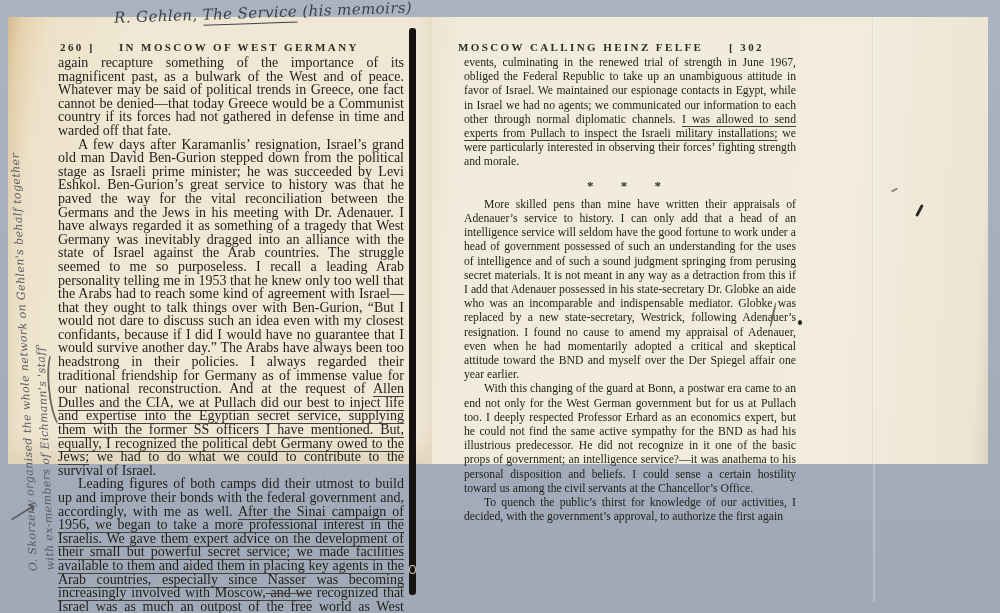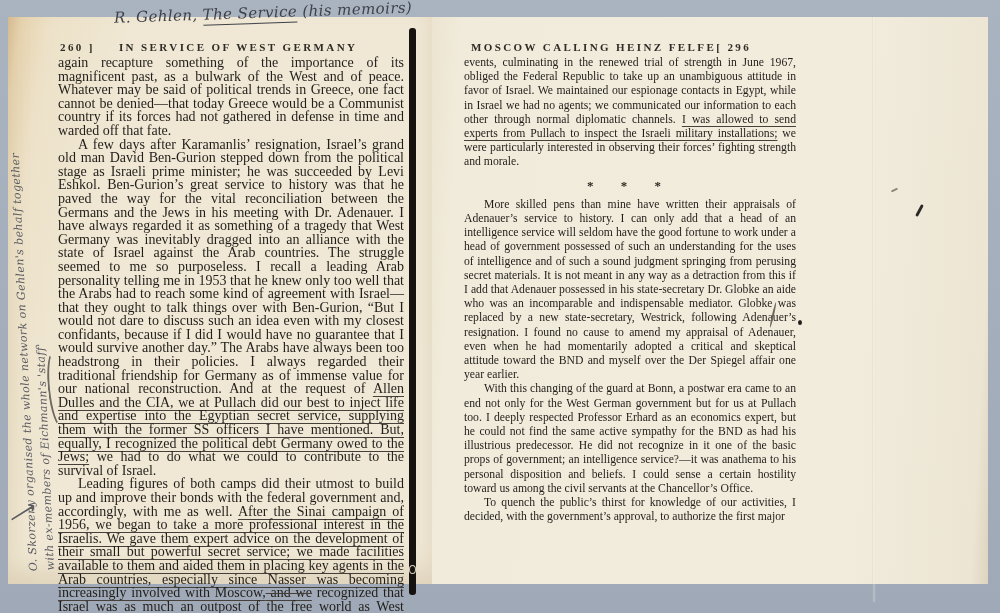--- a/index.html
+++ b/index.html
@@ -1,29 +1,29 @@
 <!DOCTYPE html>
 <html><head>
 <meta charset="utf-8">
 <style>
   html,body{margin:0;padding:0;}
   body{background:#a6b0bd;font-family:"Liberation Serif",serif;}
   .scan{position:relative;width:1000px;height:613px;background:linear-gradient(#aab4c1,#9fa9b7);overflow:hidden;}
 
-  .page{position:absolute;top:17px;height:567px;}
+  .page{position:absolute;top:17px;height:447px;}
   .page-left{left:8px;width:424px;
     background:linear-gradient(100deg,#dcc197 0px,#e7d4b0 14px,#ede2c9 45px,#f0e8d5 130px,#f0e8d6 100%);
     box-shadow:inset 0 -14px 22px rgba(150,120,70,0.18);}
   .page-right{left:432px;width:556px;
     background:linear-gradient(93deg,#ece4d0 0px,#f1ebdb 30px,#f2ecdd 75%,#ece5d3 97%,#ddd4bf 100%);}
 
   .runhead{position:absolute;top:24px;display:flex;align-items:baseline;
     font-size:11px;font-weight:bold;letter-spacing:2.4px;color:#2f2c26;white-space:nowrap;}
   .runhead-left{left:52px;gap:24px;}
-  .runhead-right{left:26px;width:332px;justify-content:center;padding-right:26px;box-sizing:border-box;}
+  .runhead-right{left:26px;width:332px;justify-content:space-between;padding-right:26px;box-sizing:border-box;}
 
   .pagebody{position:absolute;top:39px;color:#211e1a;text-align:justify;}
   .pagebody-left{left:50px;width:346px;font-size:14px;line-height:13.6px;}
   .pagebody-right{left:32px;width:332px;font-size:11.7px;line-height:14.2px;}
   .pagebody p{margin:0;}
   .pagebody p.indent{text-indent:20px;}
   .u{text-decoration-line:underline;text-decoration-color:#45403a;text-decoration-thickness:1.3px;text-underline-offset:2.6px;}
   .s{text-decoration-line:underline line-through;text-decoration-color:#45403a;text-decoration-thickness:1.3px;}
   .i{}
   .sec-break{text-align:center;letter-spacing:12px;font-size:13px;margin:9px 0 5px;font-weight:bold;color:#2a2722;}
@@ -52,40 +52,40 @@
   .mark-d{position:absolute;left:891px;top:189px;width:7px;height:2px;background:#8d8679;transform:rotate(-25deg);border-radius:2px;}
 </style>
 </head>
 <body>
 
 <div class="scan">
 
   <div class="page page-left">
     <div class="runhead runhead-left">
       <span>260 ]</span>
-      <span>IN SERVICE OF WEST GERMANY</span>
+      <span>IN MOSCOW OF WEST GERMANY</span>
     </div>
     <div class="pagebody pagebody-left" id="left-body">
         <p><span>again recapture something of the importance of its magnificent past, as a bulwark of the West and of peace. Whatever may be said of political trends in Greece, one fact cannot be denied—that today Greece would be a Communist country if its forces had not gathered in defense in time and warded off that fate.</span></p>
         <p class="indent"><span>A few days after Karamanlis’ resignation, Israel’s grand old man David Ben-Gurion stepped down from the political stage as Israeli prime minister; he was succeeded by Levi Eshkol. Ben-Gurion’s great service to history was that he paved the way for the vital reconciliation between the Germans and the Jews in his meeting with Dr. Adenauer. I have always regarded it as something of a tragedy that West Germany was inevitably dragged into an alliance with the state of Israel against the Arab countries. The struggle seemed to me so purposeless. I recall a leading Arab personality telling me in 1953 that he knew only too well that the Arabs had to reach some kind of agreement with Israel—that they ought to talk things over with Ben-Gurion, “But I would not dare to discuss such an idea even with my closest confidants, because if I did I would have no guarantee that I would survive another day.” The Arabs have always been too headstrong in their policies. I always regarded their traditional friendship for Germany as of immense value for our national reconstruction. And at the request of </span><span class="u">Allen Dulles and the CIA, we at Pullach did our best to inject life and expertise into the Egyptian secret service, supplying them with the former SS officers I have mentioned. But, equally, I recognized the political debt Germany owed to the Jews;</span><span> we had to do what we could to contribute to the survival of Israel.</span></p>
         <p class="indent"><span>Leading figures of both camps did their utmost to build up and improve their bonds with the federal government and, accordingly, with me as well. </span><span class="u">After the Sinai campaign of 1956, we began to take a more professional interest in the Israelis. We gave them expert advice on the development of their small but powerful secret service; we made facilities available to them and aided them in placing key agents in the Arab countries, especially since Nasser was becoming increasingly involved with Moscow,</span><span class="u s"> and we</span><span> recognized that Israel was as much an outpost of the free world as West Berlin. In the end, the concatenation of political and military</span></p>
       </div>
   </div>
 
   <div class="page page-right">
     <div class="runhead runhead-right">
       <span>MOSCOW CALLING HEINZ FELFE</span>
-      <span>[ 296</span>
+      <span>[ 302</span>
     </div>
     <div class="pagebody pagebody-right" id="right-body">
         <p><span>events, culminating in the renewed trial of strength in June 1967, obliged the Federal Republic to take up an unambiguous attitude in favor of Israel. We maintained our espionage contacts in Egypt, while in Israel we had no agents; we communicated our information to each other through normal diplomatic channels. </span><span class="u">I was allowed to send experts from Pullach to inspect the Israeli military installations;</span><span> we were particularly interested in observing their forces’ fighting strength and morale.</span></p>
         <div class="sec-break">* * *</div>
         <p class="indent"><span>More skilled pens than mine have written their appraisals of Adenauer’s service to history. I can only add that a head of an intelligence service will seldom have the good fortune to work under a head of government possessed of such an understanding for the uses of intelligence and of such a sound judgment springing from perusing secret materials. It is not meant in any way as a detraction from this if I add that Adenauer possessed in his state-secretary Dr. Globke an aide who was an incomparable and indispensable mediator. Globke was replaced by a new state-secretary, Westrick, following Adenauer’s resignation. I found no cause to amend my appraisal of Adenauer, even when he had momentarily adopted a critical and skeptical attitude toward the BND and myself over the </span><span class="i">Der Spiegel</span><span> affair one year earlier.</span></p>
         <p class="indent"><span>With this changing of the guard at Bonn, a postwar era came to an end not only for the West German government but for us at Pullach too. I deeply respected Professor Erhard as an economics expert, but he could not find the same active sympathy for the BND as had his illustrious predecessor. He did not recognize in it one of the basic props of government; an intelligence service?—it was anathema to his personal disposition and beliefs. I could sense a certain hostility toward us among the civil servants at the Chancellor’s Office.</span></p>
-        <p class="indent"><span>To quench the public’s thirst for knowledge of our activities, I decided, with the government’s approval, to authorize the first major</span></p>
+        <p class="indent"><span>To quench the public’s thirst for knowledge of our activities, I decided, with the government’s approval, to authorize the first again</span></p>
       </div>
   </div>
 
   <div class="gutter-bar"></div>
   <div class="gutter-ring"></div>
   <div class="crease"></div>
 
   <div class="top-note">
     <span>R. Gehlen, </span><span class="title-underline">The Service</span><span> (his memoirs)</span>
   </div>

